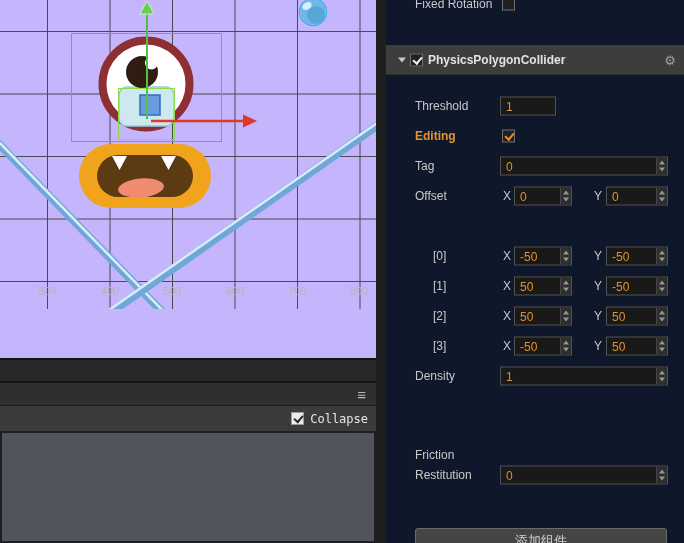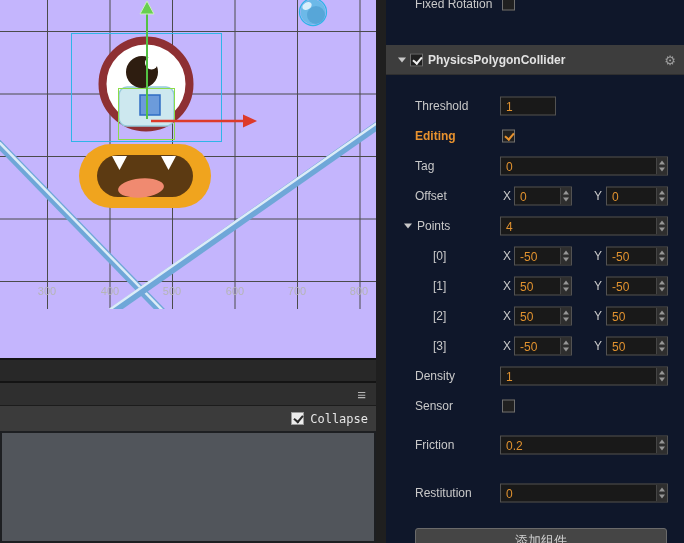--- a/index.html
+++ b/index.html
@@ -215,31 +215,20 @@
       <span class="ax axy">Y</span>
       <div class="fld f-y">
         <span class="val">0</span>
         <span class="stepper">
             <span class="tu"></span>
             <span class="td"></span>
           </span>
       </div>
     </div>
 
-    <div class="row" style="top:211px">
-      <span class="tri tri-pts"></span>
-      <span class="lbl" style="left:31px">Points</span>
-      <div class="fld f-main">
-        <span class="val">4</span>
-        <span class="stepper">
-            <span class="tu"></span>
-            <span class="td"></span>
-          </span>
-      </div>
-    </div>
 
     <div class="row" style="top:241px">
       <span class="idx">[0]</span>
       <span class="ax axx">X</span>
       <div class="fld f-x">
         <span class="val">-50</span>
         <span class="stepper">
             <span class="tu"></span>
             <span class="td"></span>
           </span>
@@ -318,37 +307,26 @@
       <span class="lbl">Density</span>
       <div class="fld f-main">
         <span class="val">1</span>
         <span class="stepper">
             <span class="tu"></span>
             <span class="td"></span>
           </span>
       </div>
     </div>
 
-    <div class="row" style="top:391px">
-      <span class="lbl">Sensor</span>
-      <span class="cb cbpos"></span>
-    </div>
-
-    <div class="row" style="top:430px">
+
+    <div class="row" style="top:440px">
       <span class="lbl">Friction</span>
-      <div class="fld f-main">
-        <span class="val">0.2</span>
-        <span class="stepper">
-            <span class="tu"></span>
-            <span class="td"></span>
-          </span>
-      </div>
-    </div>
-
-    <div class="row" style="top:478px">
+    </div>
+
+    <div class="row" style="top:460px">
       <span class="lbl">Restitution</span>
       <div class="fld f-main">
         <span class="val">0</span>
         <span class="stepper">
             <span class="tu"></span>
             <span class="td"></span>
           </span>
       </div>
     </div>
 

